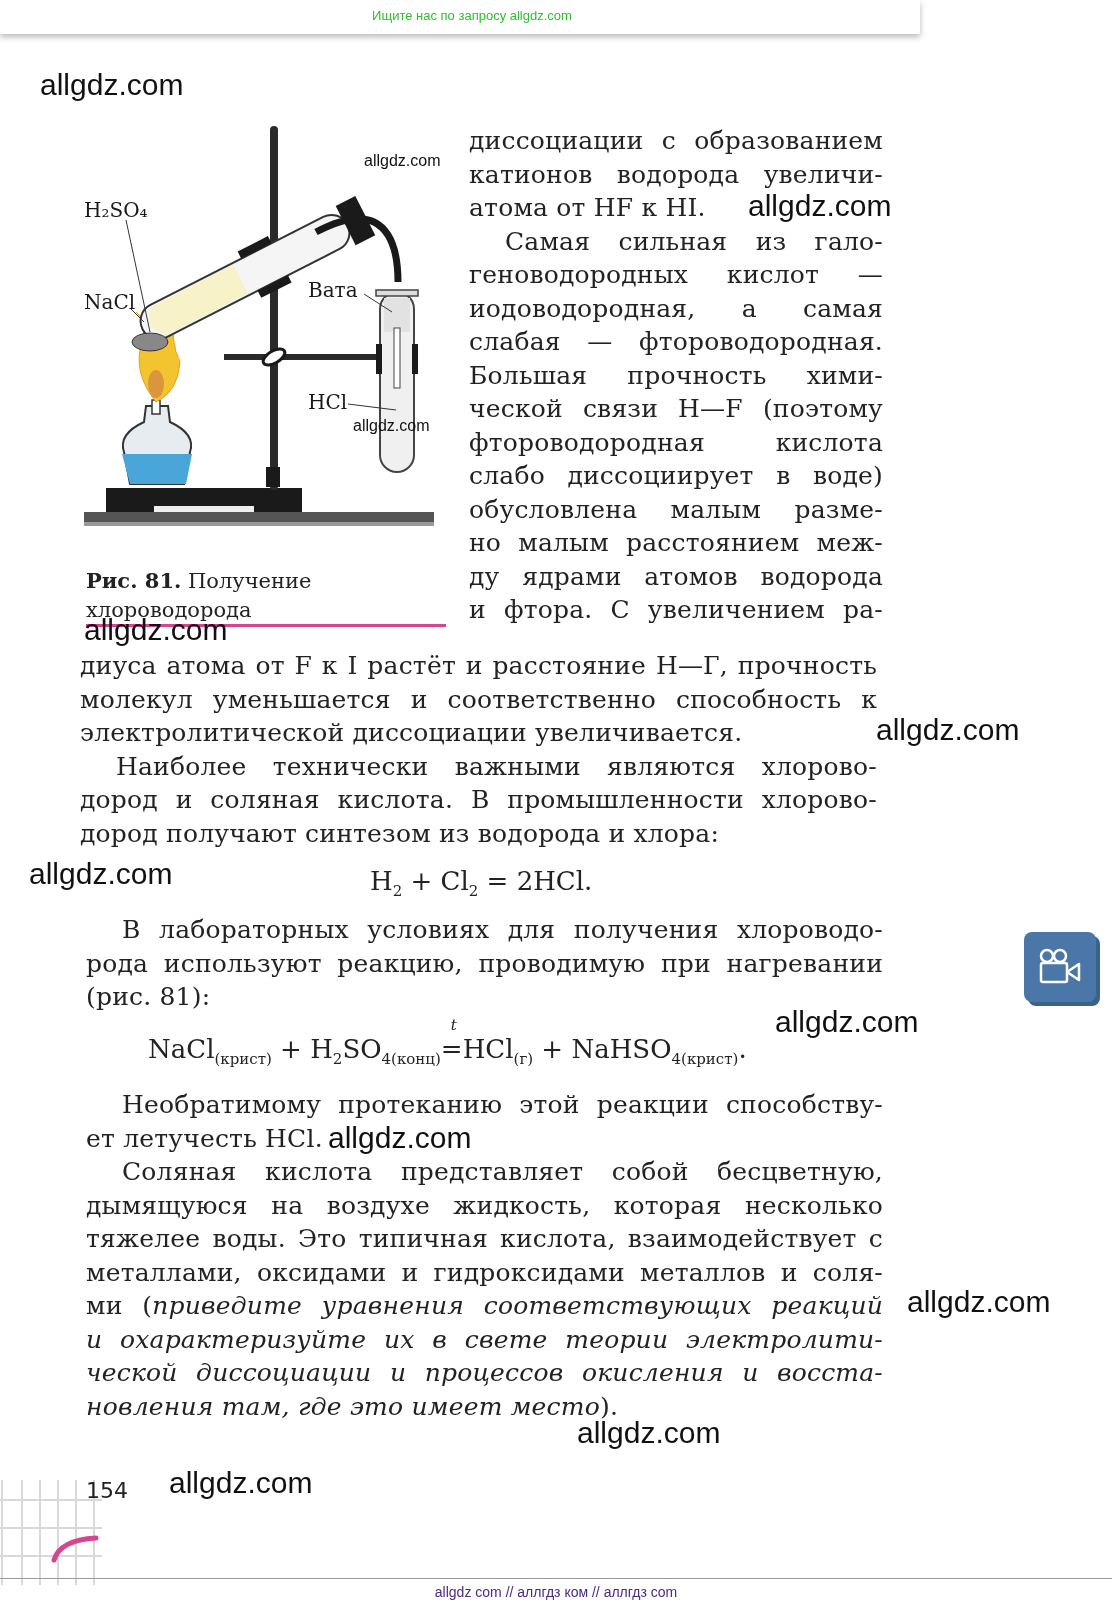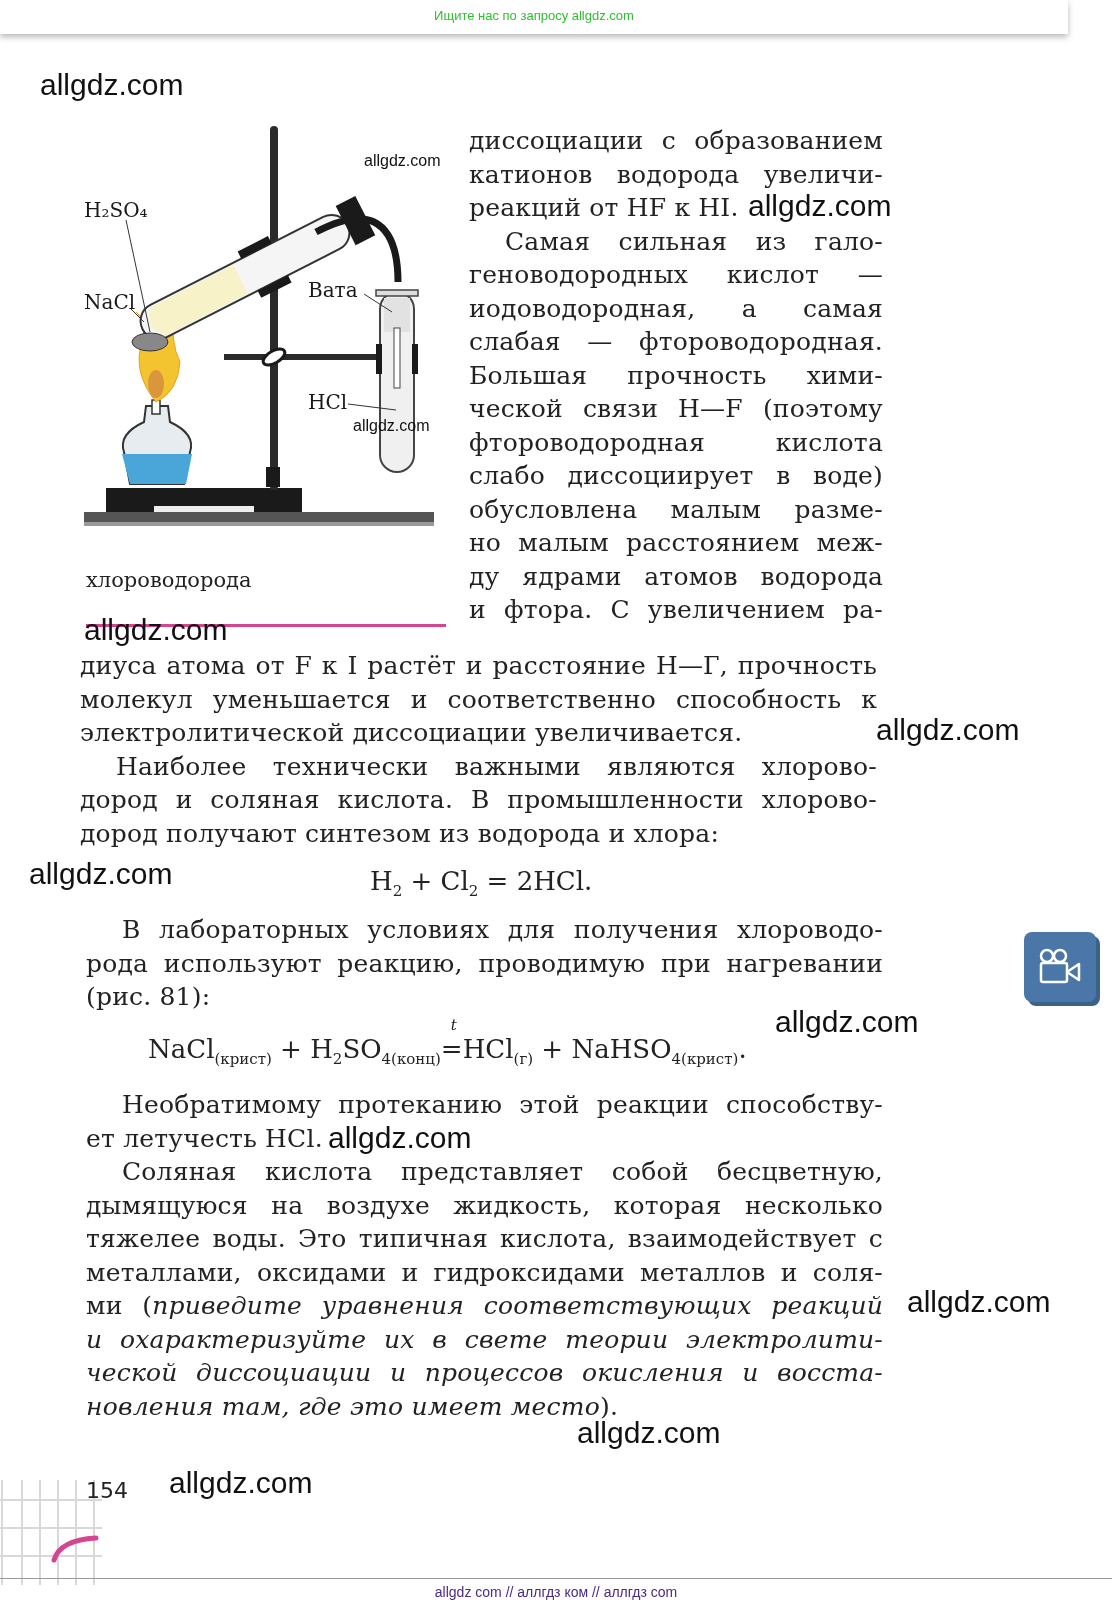--- a/index.html
+++ b/index.html
@@ -3,26 +3,27 @@
 <meta charset="utf-8">
 <style>
   html, body { margin: 0; padding: 0; }
   body {
     width: 1112px; height: 1614px; position: relative; overflow: hidden;
     background: #ffffff;
     font-family: "DejaVu Serif", serif;
     color: #1a1a1a;
   }
   .top-banner {
-    position: absolute; left: 0; top: 0; width: 1068px; height: 34px;
+    position: absolute; left: 0; top: 0; width: 896px; height: 34px;
     background: #fff; text-align: center;
     font-family: "Liberation Sans", sans-serif; font-size: 13px; color: #2ec02e;
     line-height: 32px;
     box-shadow: 0 3px 6px rgba(0,0,0,0.28);
     z-index: 5;
+    padding-left: 24px;
   }
   .wm {
     position: absolute; font-family: "Liberation Sans", sans-serif;
     color: #111; font-size: 30px; white-space: nowrap; z-index: 4; line-height: 1;
   }
   .wm.small { font-size: 16px; }
   .text {
     position: absolute; font-family: "DejaVu Serif", serif;
     font-size: 25px; line-height: 33.5px; color: #222;
     letter-spacing: 0.2px;
@@ -121,28 +122,29 @@
     <line x1="280" y1="172" x2="308" y2="190" stroke="#333" stroke-width="1"></line>
     <line x1="264" y1="282" x2="312" y2="288" stroke="#333" stroke-width="1"></line>
   </svg>
   <div style="position:absolute;left:0;top:76px;font-size:20px;font-family:'DejaVu Serif',serif;">H₂SO₄</div>
   <div style="position:absolute;left:0;top:168px;font-size:20px;font-family:'DejaVu Serif',serif;">NaCl</div>
   <div style="position:absolute;left:224px;top:156px;font-size:20px;font-family:'DejaVu Serif',serif;">Вата</div>
   <div style="position:absolute;left:224px;top:268px;font-size:20px;font-family:'DejaVu Serif',serif;">HCl</div>
 </div>
 
 <div class="caption">
+  <div><b>Рис. 81.</b><span> Получение</span></div>
   <div>хлороводорода</div>
 </div>
 <div class="caption-rule"></div>
 
 <div class="text" style="left:469px;top:124px;width:414px;">
   <span class="line">диссоциации с образованием</span>
   <span class="line">катионов водорода увеличи-</span>
-  <span class="line last">реакций от HF к HI.</span>
+  <span class="line last">атома от HF к HI.</span>
   <span class="line indent">Самая сильная из гало-</span>
   <span class="line">геноводородных кислот —</span>
   <span class="line">иодоводородная, а самая</span>
   <span class="line">слабая — фтороводородная.</span>
   <span class="line">Большая прочность хими-</span>
   <span class="line">ческой связи H—F (поэтому</span>
   <span class="line">фтороводородная кислота</span>
   <span class="line">слабо диссоциирует в воде)</span>
   <span class="line">обусловлена малым разме-</span>
   <span class="line">но малым расстоянием меж-</span>

